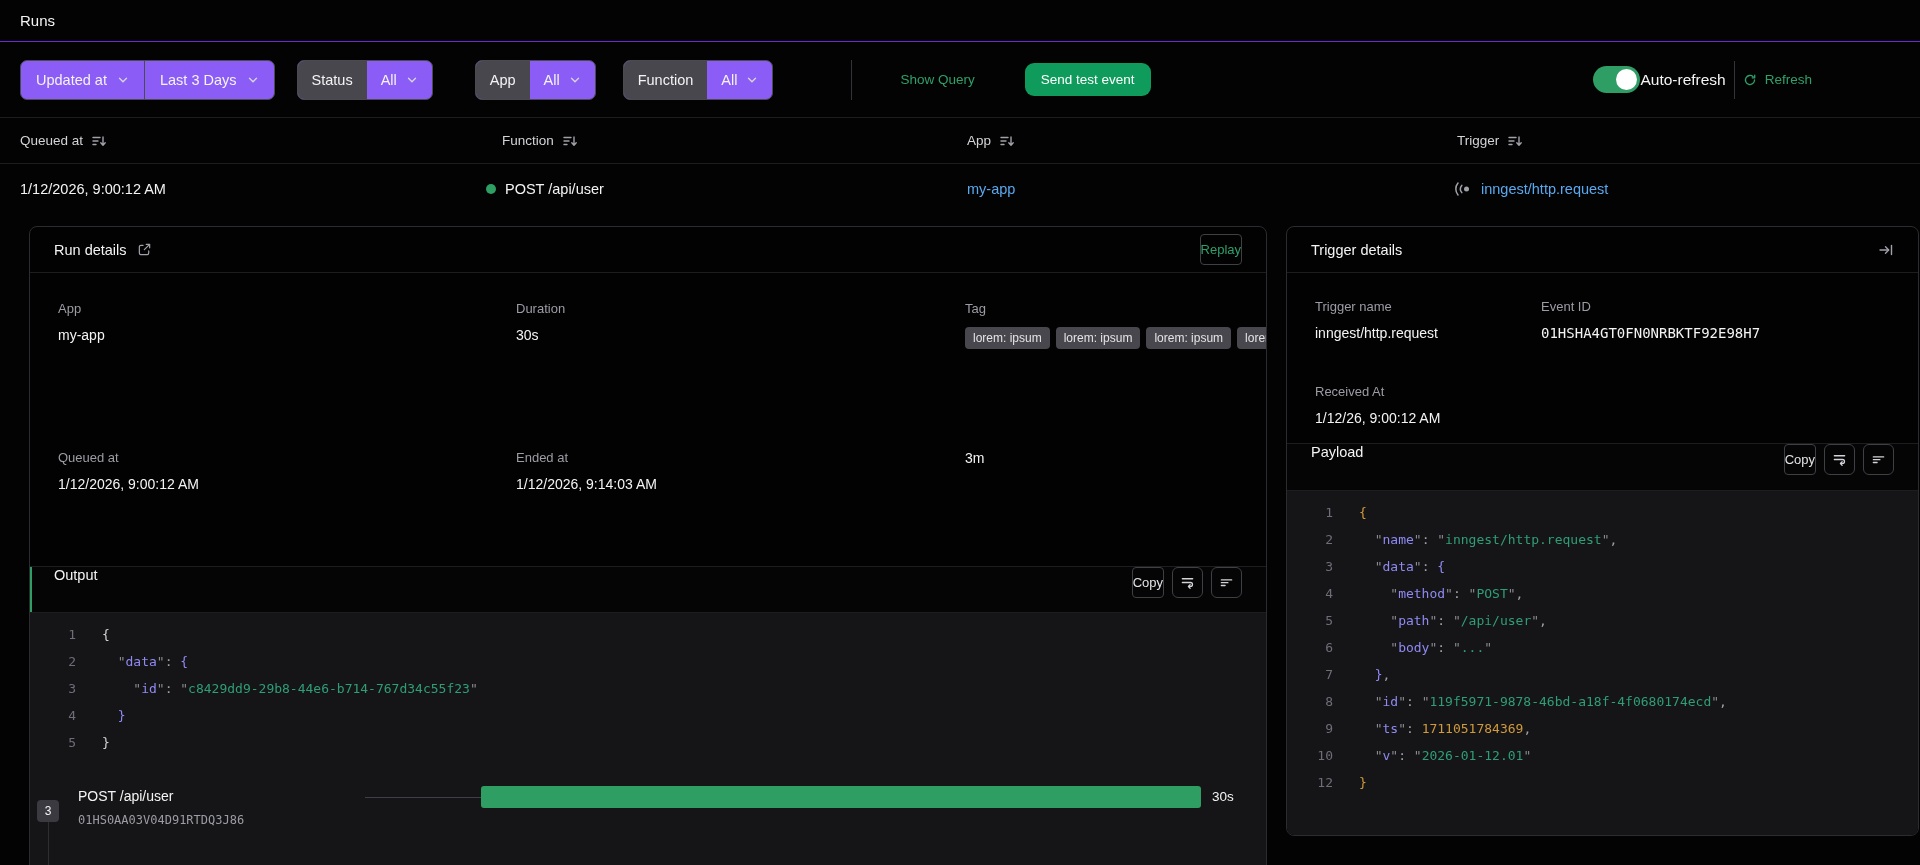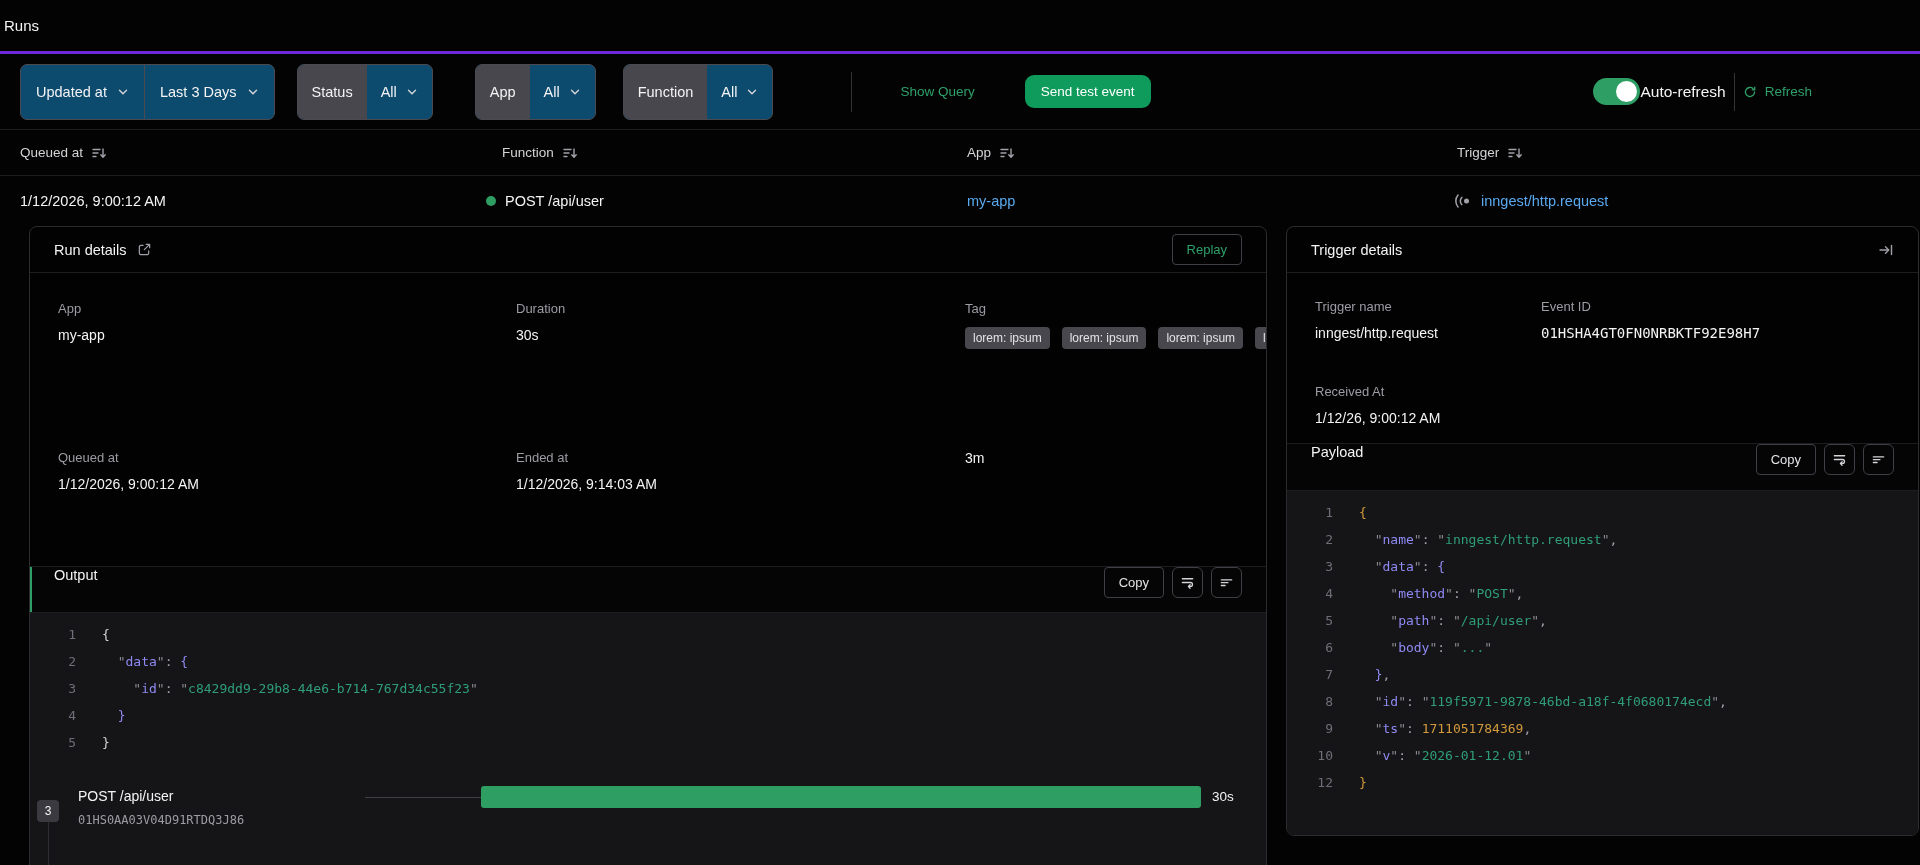--- a/index.html
+++ b/index.html
@@ -1,28 +1,28 @@
 <!DOCTYPE html>
 <html><head>
 <meta charset="utf-8">
 <style>
   * { margin:0; padding:0; box-sizing:border-box; }
   html,body { width:1920px; height:865px; background:#050505; overflow:hidden;
     font-family:"Liberation Sans", sans-serif; color:#e4e4e7; }
   .app { position:relative; width:1920px; height:865px; background:#030303; }
 
   
-  .topbar { height:54px; display:flex; align-items:center; padding:0 4px;
-    border-bottom:3px solid #6d28d9; }
+  .topbar { height:42px; display:flex; align-items:center; padding:0 20px;
+    border-bottom:1px solid #6d28d9; }
   .page-title { font-size:15px; color:#f4f4f5; }
 
   .filterbar { height:76px; display:flex; align-items:center; padding:0 20px;
     border-bottom:1px solid #1d1d1f; }
-  .pill { display:flex; align-items:stretch; height:56px; border:1px solid #4a4a50;
-    border-radius:7px; overflow:hidden; background:#0c4a6e; }
+  .pill { display:flex; align-items:stretch; height:40px; border:1px solid #4a4a50;
+    border-radius:7px; overflow:hidden; background:#8b5cf6; }
   .pill .seg { display:flex; align-items:center; gap:10px; padding:0 15px;
     font-size:14.5px; color:#f4f4f5; background:transparent; border:none; cursor:pointer; }
   .pill .seg + .seg { border-left:1px solid #4a4a50; }
   .pill-label { display:flex; align-items:center; padding:0 14px; background:#47474d;
     font-size:14.5px; color:#f4f4f5; }
   .pill-value { display:flex; align-items:center; gap:9px; padding:0 14px;
     font-size:14.5px; color:#f4f4f5; background:transparent; border:none; cursor:pointer; }
   .chev { color:#d4d4d8; display:inline-flex; }
   .vdiv { width:1px; height:40px; background:#333338; }
   .linkbtn { background:none; border:none; color:#2fa06a; font-size:13.5px;
@@ -52,39 +52,39 @@
   
   .panel { position:absolute; background:#020203; border:1px solid #2c2c30;
     border-radius:8px; overflow:hidden; }
   .panel-left { left:29px; top:226px; width:1238px; height:676px;
     display:flex; flex-direction:column; }
   .panel-right { left:1286px; top:226px; width:633px; height:610px;
     display:flex; flex-direction:column; }
   .panel-head { height:46px; flex:0 0 46px; display:flex; align-items:center;
     padding:0 24px; border-bottom:1px solid #1d1d1f; }
   .panel-title { font-size:14.5px; color:#f4f4f5; display:flex; align-items:center; gap:10px; }
-  .ghost-btn { height:31px; padding:0 14px; border:1px solid #3f3f46; border-radius:4px;
+  .ghost-btn { height:31px; padding:0 0; border:1px solid #3f3f46; border-radius:4px;
     background:transparent; color:#2fa06a; font-size:13px; cursor:pointer;
     font-family:"Liberation Sans", sans-serif; }
   .icon-btn { width:31px; height:31px; border:1px solid #3f3f46; border-radius:6px;
     background:transparent; color:#d4d4d8; cursor:pointer; display:inline-flex;
     align-items:center; justify-content:center; }
   .head-actions { margin-left:auto; display:flex; align-items:center; gap:8px; }
   .gray-ic { color:#a1a1aa; display:inline-flex; }
 
   
   .fields { padding:28px 28px 0 28px; display:grid; grid-template-columns:458px 449px auto;
     row-gap:27px; }
   .fields-r { padding:26px 28px 0 28px; display:grid; grid-template-columns:226px auto;
     row-gap:26px; flex:1; }
   .field .flabel { font-size:13px; color:#9c9ca4; margin-bottom:11px; }
   .field .fvalue { font-size:14px; color:#f4f4f5; }
   .mono { font-family:"DejaVu Sans Mono", monospace; font-size:13px; }
   .greenlink { color:#2fa06a; cursor:pointer; }
-  .tags { display:flex; gap:12px;justify-content:center; }
+  .tags { display:flex; gap:6px;justify-content:center; }
   .tagbadge { background:#47474d; color:#e4e4e7; font-size:12px; padding:4px 8px;
     border-radius:4px; white-space:nowrap; }
 
   
   .section-head { height:47px; flex:0 0 47px; display:flex; align-items:flex-start;
     padding:0 24px; border-top:1px solid #1d1d1f; border-bottom:1px solid #1d1d1f;
     position:relative; background:#050506; }
   .accent { position:absolute; left:0; top:0; width:2px; height:100%; background:#2f9e64; }
   .section-title { font-size:14.5px; color:#f4f4f5; }
   .codeblock { flex:1; background:#151517; padding:14px 0 10px 0; overflow:hidden; }

